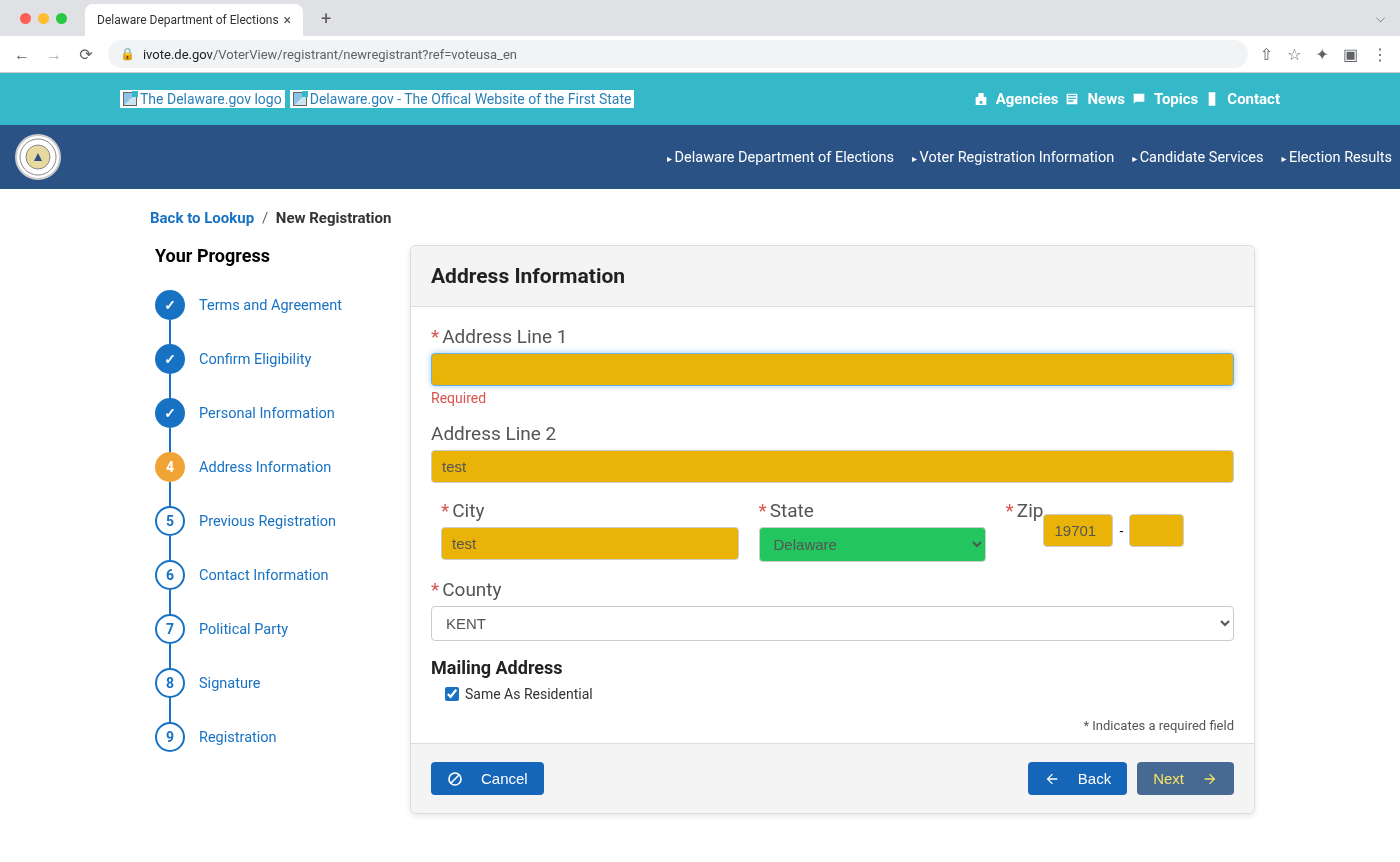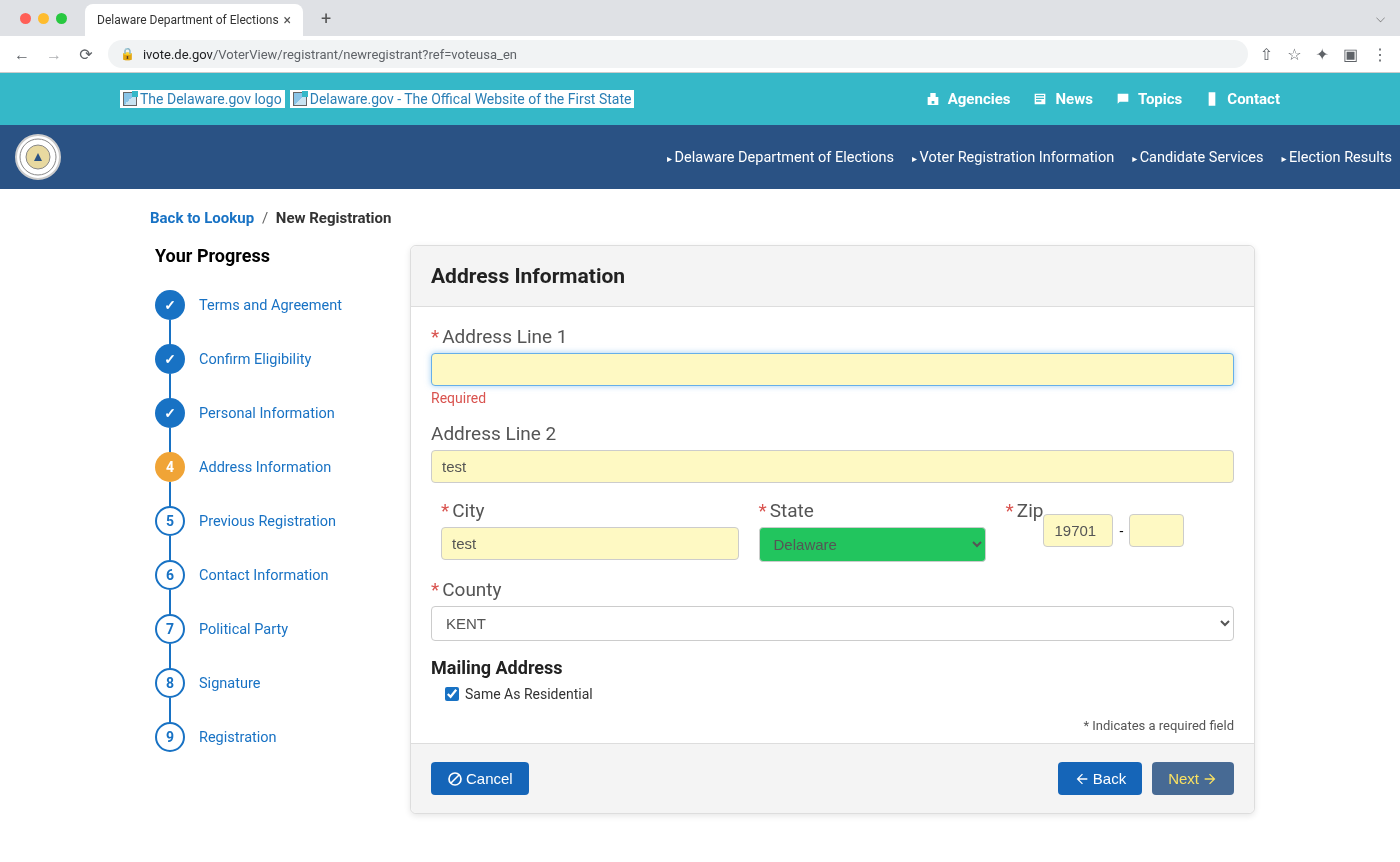--- a/index.html
+++ b/index.html
@@ -27,21 +27,21 @@
     .url-text .host { color: #202124; }
     .url-text .path { color: #5f6368; }
     .toolbar-icons { display: flex; gap: 14px; align-items: center; color: #5f6368; font-size: 16px;}
 
     
     .gov-bar { background: #35b8c8; color: #fff; display: flex; align-items: center; padding: 0 120px; height: 52px; justify-content: space-between; }
     .gov-left { display: flex; align-items: center; gap: 5px; font-size: 15px; }
     .gov-broken { display: inline-flex; align-items: center; background: #fff; color: #2a7fb5; font-size: 14px; padding: 1px 3px;}
     .broken-img-icon { width: 14px; height: 14px; background: linear-gradient(135deg, #8ac5e8 50%, #c9e3f1 50%); border: 1px solid #666; margin-right: 3px; position: relative; }
     .broken-img-icon::after{ content:""; position:absolute; top:-2px; right:-2px; width:6px; height:6px; background:#35b8c8; }
-    .gov-right { display: flex; gap: 22px; font-size: 15px; font-weight: bold; }
+    .gov-right { display: flex; gap: 6px; font-size: 15px; font-weight: bold; }
     .gov-link { display: flex; align-items: center; gap: 7px; color: #fff; cursor: pointer; }
     .gov-link svg { width: 16px; height: 16px; fill: #fff; }
 
     
     .dept-bar { background: #2a5284; color: #fff; display: flex; align-items: center; padding: 0 0 0 15px; height: 64px; justify-content: space-between; }
     .seal { width: 46px; height: 46px; border-radius: 50%; background: #fff; display: flex; align-items: center; justify-content: center; font-size: 8px; color: #2a5284; border: 2px solid #ccc; overflow: hidden; }
     .dept-nav { display: flex; gap: 18px; font-size: 14.5px; padding-right: 8px; }
     .dept-link { color: #fff; cursor: pointer; white-space: nowrap; }
     .dept-link::before { content: "▸ "; font-size: 10px; }
 
@@ -67,39 +67,39 @@
     .step-label { color: #1872c4; font-size: 14.5px; cursor: pointer; }
 
     
     .form-panel { flex: 1; border: 1px solid #ddd; border-radius: 6px; box-shadow: 0 2px 6px rgba(0,0,0,0.1); background: #fff; }
     .panel-header { padding: 18px 20px; background: #f4f4f4; border-bottom: 1px solid #ddd; border-radius: 6px 6px 0 0; }
     .panel-header h2 { font-size: 21px; color: #222; }
     .panel-body { padding: 18px 20px 10px; }
     .field-group { margin-bottom: 16px; }
     .field-label { display: block; margin-bottom: 5px; color: #555; font-size: 19px; }
     .req { color: #d9534f; margin-right: 3px; }
-    .form-control { width: 100%; padding: 7px 10px; border: 1px solid #ccc; border-radius: 4px; font-size: 15px; color: #555; background: #fef9c3; }
+    .form-control { width: 100%; padding: 7px 10px; border: 1px solid #ccc; border-radius: 4px; font-size: 15px; color: #555; background: #eab308; }
     .form-control.focused { border-color: #66afe9; box-shadow: 0 0 6px rgba(102,175,233,0.6); }
     .error-msg { color: #d9534f; font-size: 14px; margin-top: 4px; }
     .row3 { display: flex; gap: 20px; padding: 0 10px; }
     .col-city { flex: 0 0 38%; }
     .col-state { flex: 0 0 29%; }
     .col-zip { flex: 1; display:flex; flex-direction:row;}
     .zip-row { display: flex; align-items: center; gap: 6px; }
     .zip-row input:first-child { width: 70px; }
     .zip-row input:last-child { width: 55px; }
     select.form-control { background: #22c55e; }
     .sub-heading { font-size: 18px; font-weight: bold; color: #222; margin: 10px 0 8px; }
     .checkbox-row { display: flex; align-items: center; gap: 6px; padding-left: 14px; }
     .checkbox-row input { accent-color: #1872c4; width: 14px; height: 14px; }
     .checkbox-row label { font-size: 14px; color: #333; }
     .req-note { text-align: right; font-size: 13px; color: #555; margin-top: 16px; }
 
     .panel-footer { display: flex; justify-content: space-between; padding: 18px 20px; background: #f4f4f4; border-top: 1px solid #ddd; border-radius: 0 0 6px 6px; }
-    .btn { display: inline-flex; align-items: center; gap: 3px; padding: 8px 16px; border-radius: 4px; font-size: 15px; border: none; cursor: pointer; }
+    .btn { display: inline-flex; align-items: center; gap: 18px; padding: 8px 16px; border-radius: 4px; font-size: 15px; border: none; cursor: pointer; }
     .btn-primary { background: #1565b8; color: #fff; }
     .btn-disabled { background: #2a5284; color: #fde047; cursor: not-allowed; opacity: 0.85; }
     .btn svg { width: 16px; height: 16px; fill: currentColor; }
     .footer-right { display: flex; gap: 10px; }
 
     
     .page-footer { border-top: 1px solid #ddd; margin-top: 55px; text-align: center; padding: 18px; color: #444; font-size: 15px; }
   </style>
 </head>
 <body>

